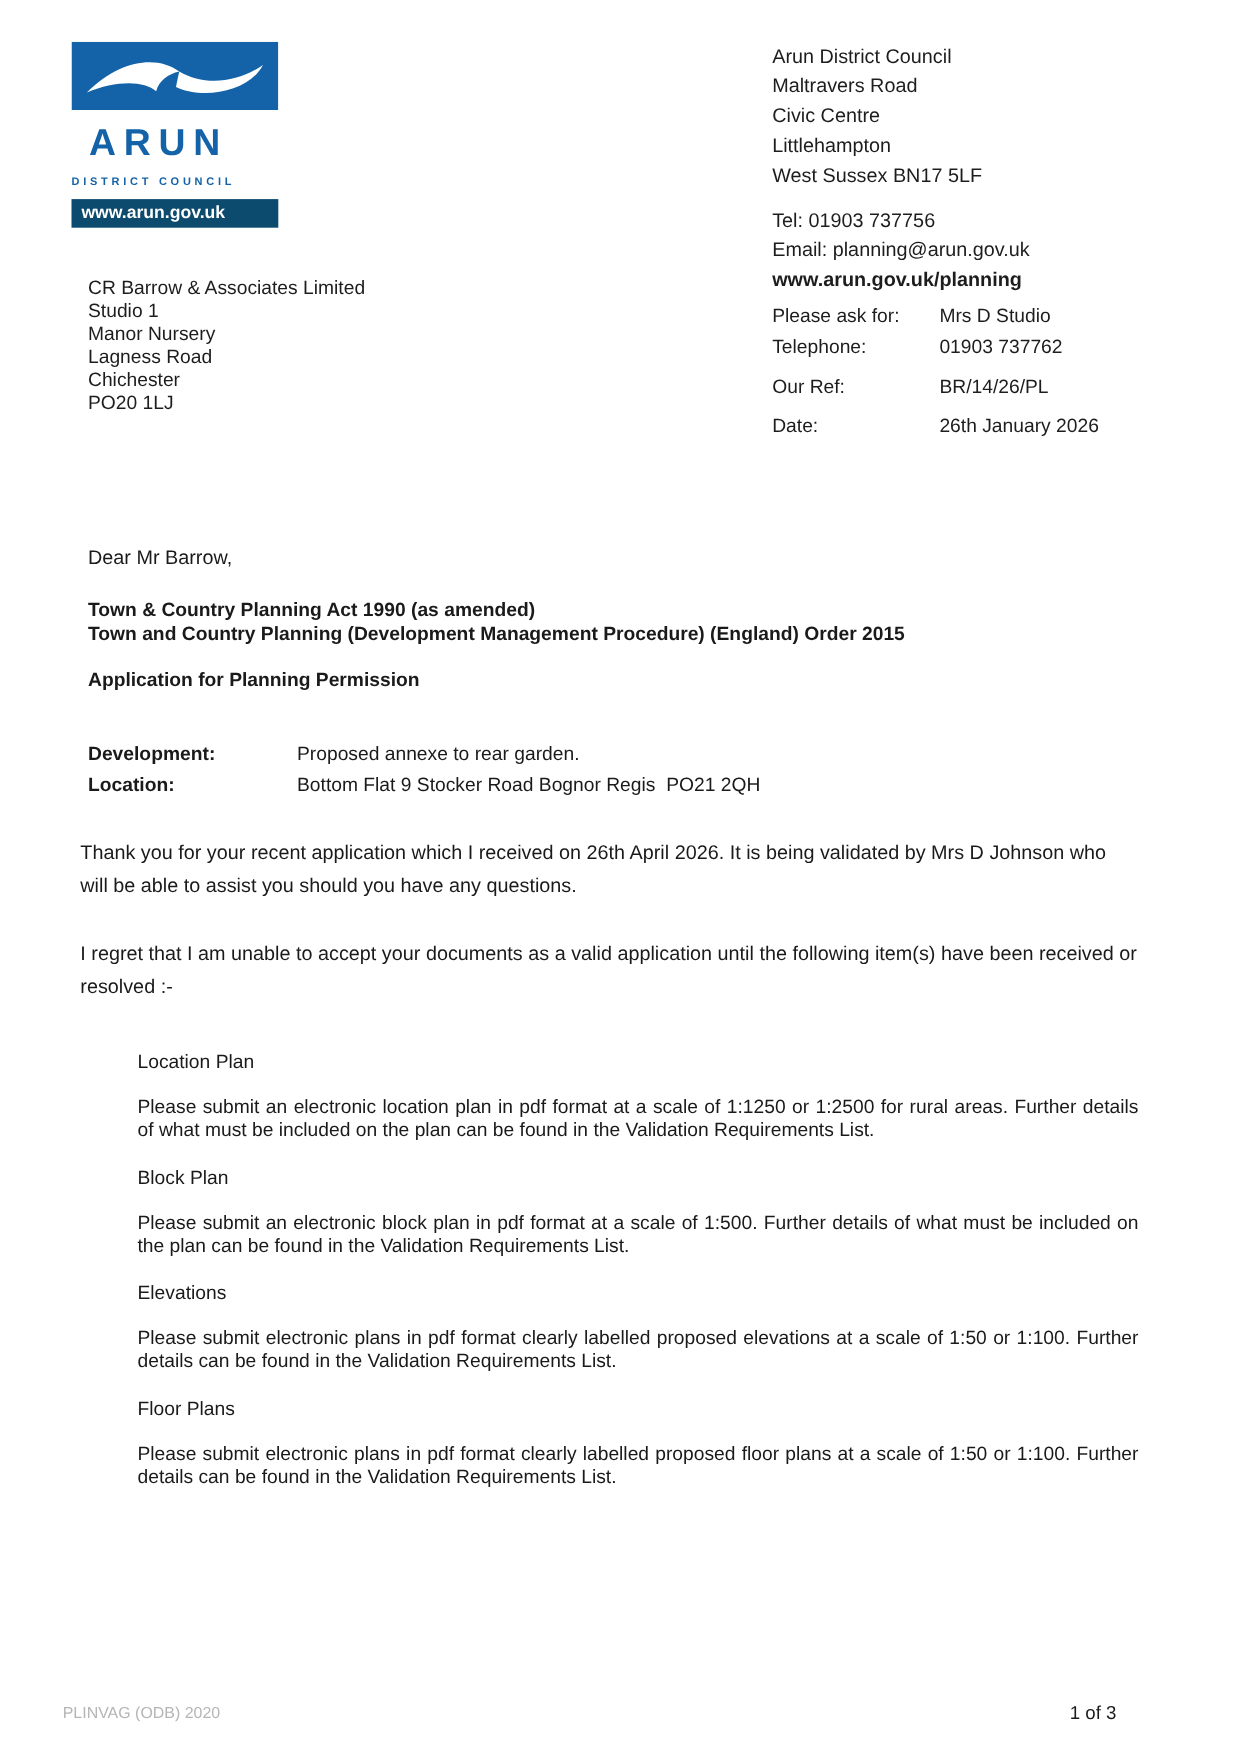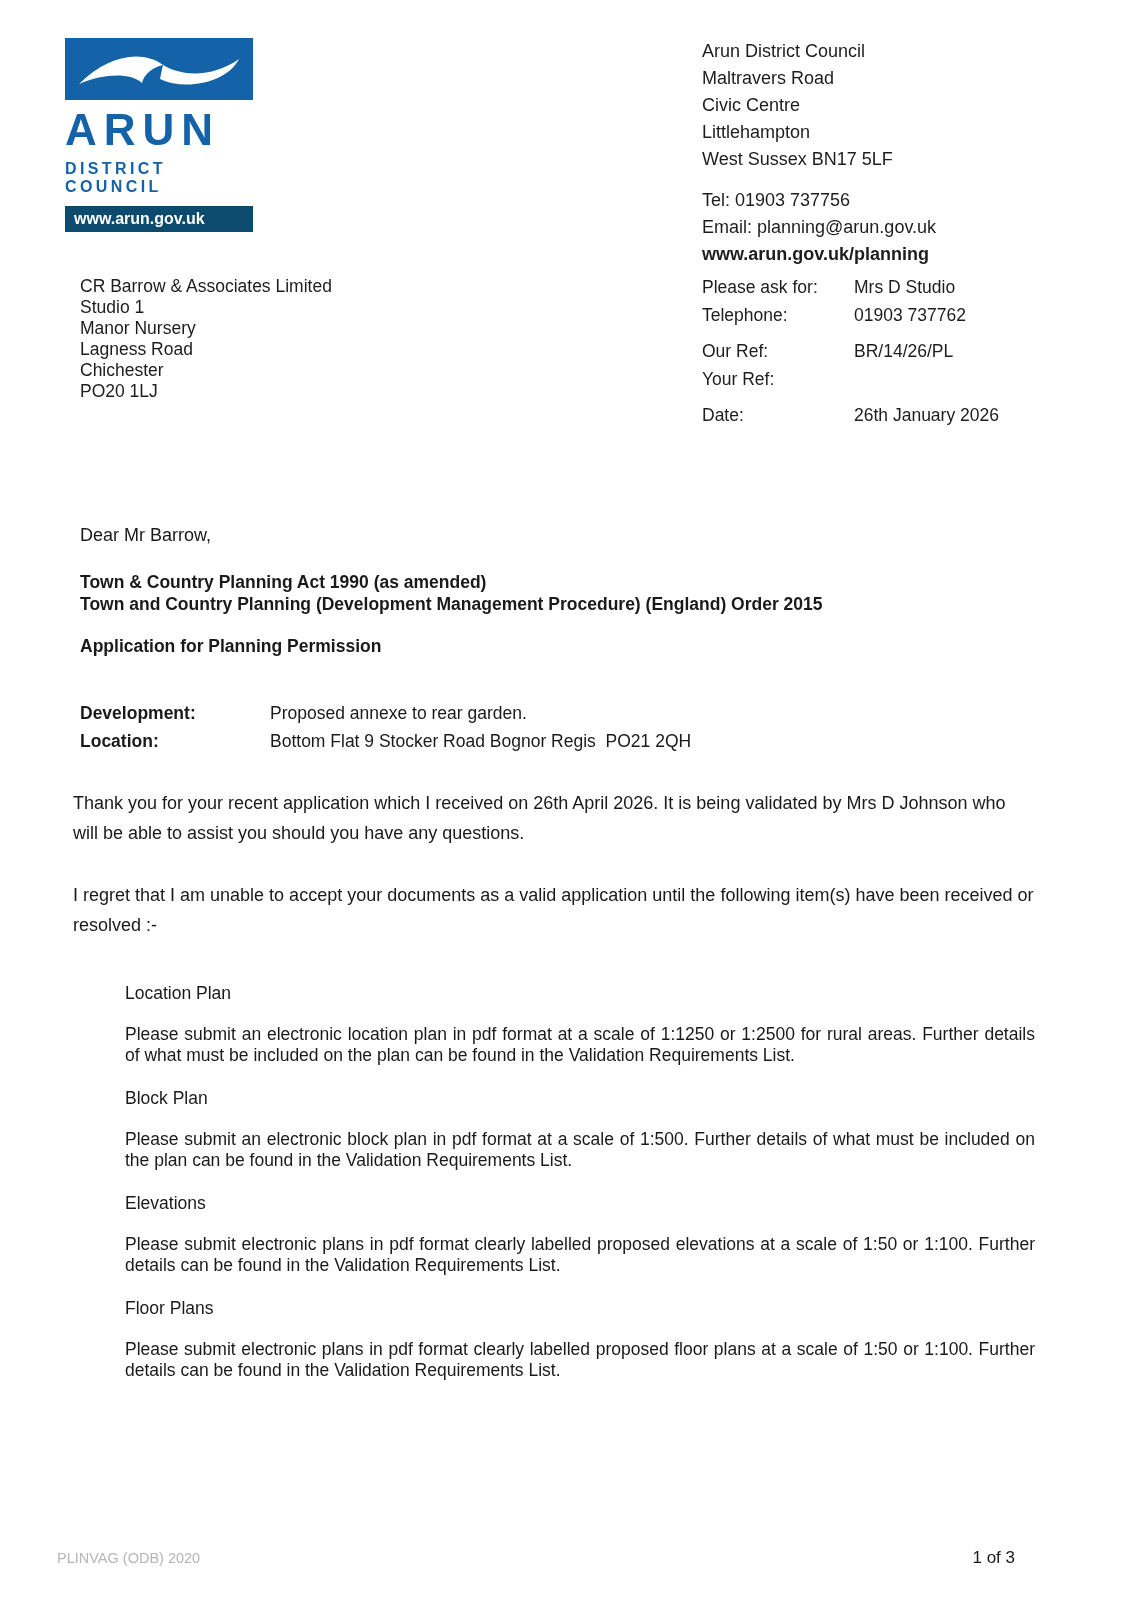--- a/index.html
+++ b/index.html
@@ -18,29 +18,30 @@
     display: flex;
     justify-content: space-between;
     padding: 38px 60px 0 65px;
   }
   .left-col { width: 300px; }
   .right-col { width: 368px; }
 
   .logo-block { width: 188px; }
   .logo-img { width: 188px; height: 62px; display: block; }
   .logo-name {
-    font-size: 44px;
+    font-size: 34px;
     font-weight: 700;
     color: #1463a8;
     letter-spacing: 7px;
     line-height: 56px;
     margin-top: 2px;
+    margin-left: 16px;
   }
   .logo-sub {
-    font-size: 16px;
+    font-size: 10px;
     font-weight: 700;
     color: #1463a8;
     letter-spacing: 3.4px;
     margin-top: 2px;
   }
   .logo-bar {
     margin-top: 10px;
     width: 188px;
     background: #0c4a6e;
     color: #ffffff;
@@ -159,24 +160,20 @@
           <span class="m-value">Mrs D Studio</span>
         </div>
         <div class="meta-row">
           <span class="m-label">Telephone:</span>
           <span class="m-value">01903 737762</span>
         </div>
         <div class="meta-row gap-top">
           <span class="m-label">Our Ref:</span>
           <span class="m-value">BR/14/26/PL</span>
         </div>
-        <div class="meta-row">
-          <span class="m-label">Your Ref:</span>
-          <span class="m-value"></span>
-        </div>
         <div class="meta-row gap-top">
           <span class="m-label">Date:</span>
           <span class="m-value">26th January 2026</span>
         </div>
       </div>
     </div>
   </div>
 
   <div class="letter-body">
     <div class="salutation">Dear Mr Barrow,</div>

